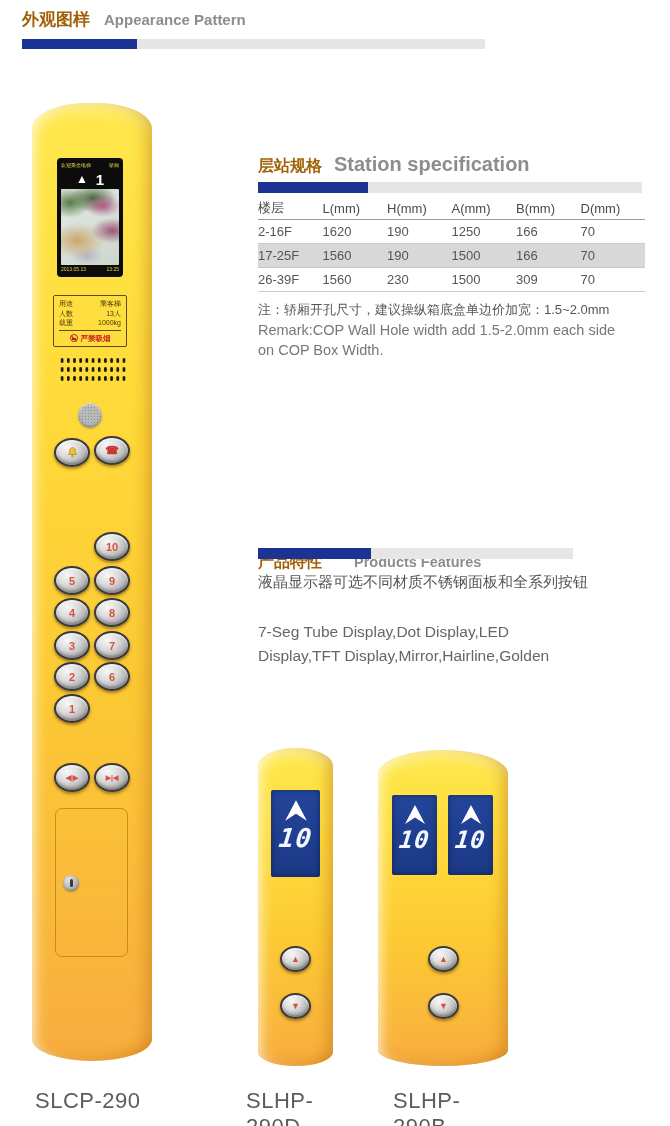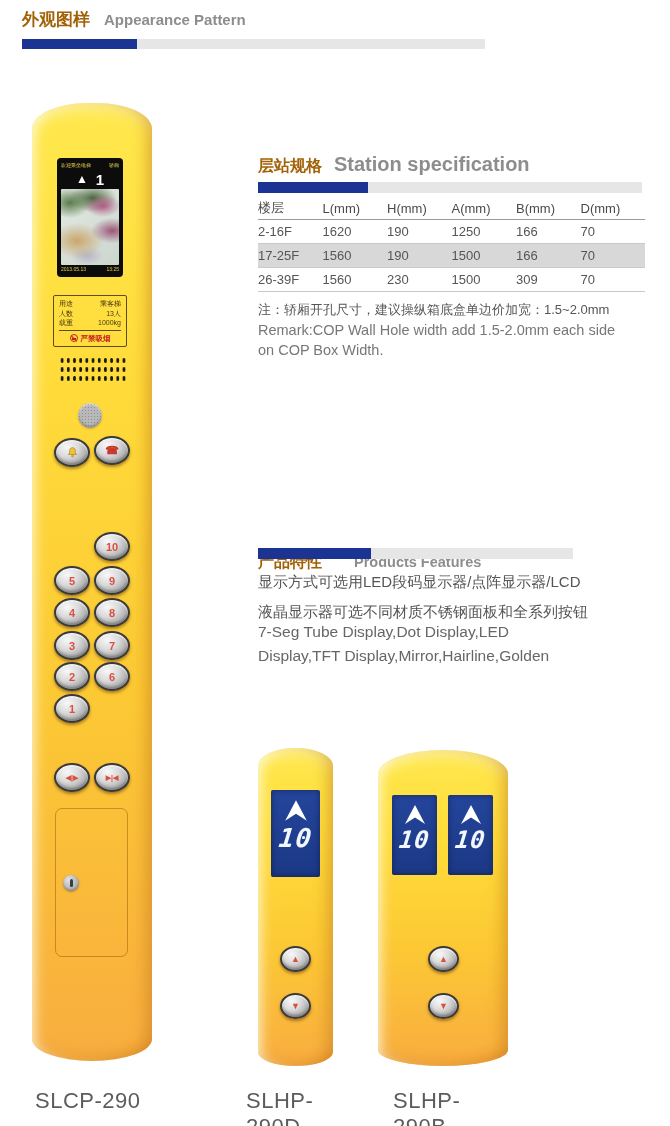--- a/index.html
+++ b/index.html
@@ -265,21 +265,20 @@
 
   <div class="abs" style="left:258px; top:524px; display:flex; align-items:baseline; gap:32px;margin-top:28px;">
     <span class="sec-title-cn" style="font-size:16px;">产品特性</span>
     <span class="sec-title-en" style="font-size:14.5px;">Products Features</span>
   </div>
   <div class="abs hdr-bar" style="left:258px; top:548px; width:315px; height:11px;">
     <span class="navy" style="width:113px;"></span>
     <span class="gray" style="width:202px;"></span>
   </div>
   <div class="abs feat-cn" style="left:258px; top:567px;">
-    <div>显示方式可选用LED段码显示器/点阵显示器/LCD</div>
     <div>液晶显示器可选不同材质不锈钢面板和全系列按钮</div>
   </div>
   <div class="abs feat-en" style="left:258px; top:620px;">
     <div>7-Seg Tube Display,Dot Display,LED</div>
     <div>Display,TFT Display,Mirror,Hairline,Golden</div>
   </div>
 
   <div class="abs panel hall-d" style="left:258px; top:748px; width:75px; height:318px;">
     <div class="abs lcd" style="left:13px; top:42px; width:49px; height:87px;">
       <svg width="26" height="24" viewBox="0 0 24 22">

